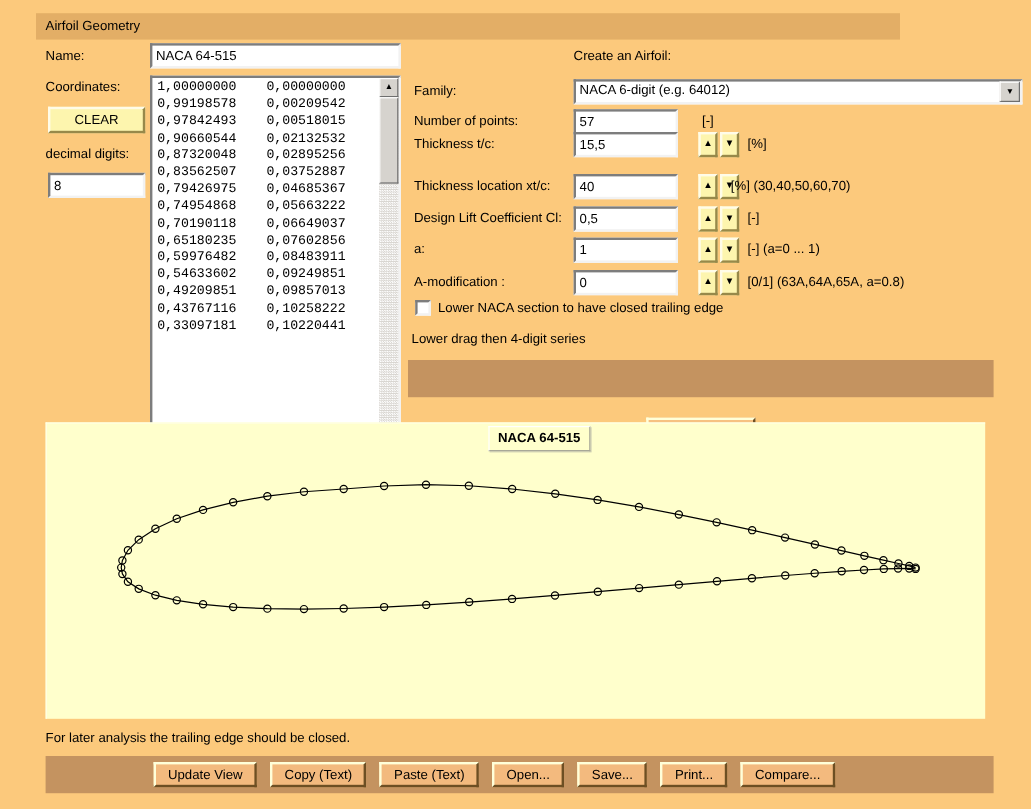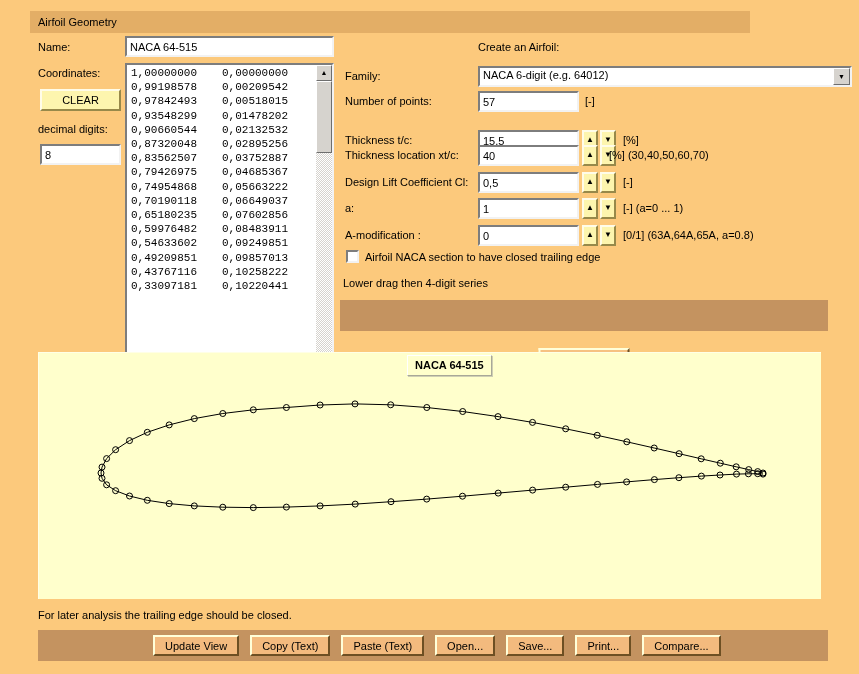--- a/index.html
+++ b/index.html
@@ -33,21 +33,21 @@
   .sb-thumb-h{position:absolute;left:16px;top:0;height:16px;width:118px;background:#d6d3ce;
               border:1px solid;border-color:#fff #6e6e6e #6e6e6e #fff;box-sizing:border-box;}
   .clear-btn{position:absolute;left:40px;top:89px;width:81px;height:22px;background:#fdf5ae;
              border:2px solid;border-color:#fffce8 #97894a #97894a #fffce8;
              font:11px "Liberation Sans",sans-serif;color:#000;}
   .checkbox{position:absolute;width:13px;height:13px;background:#fff;border:2px solid;
             border-color:#7d7d7d #f2f2f2 #f2f2f2 #7d7d7d;box-sizing:border-box;}
   
   .form-row{position:absolute;left:345px;height:22px;width:514px;}
   .row-label{position:absolute;left:0;top:4px;white-space:nowrap;}
-  .row-input{left:133px;top:0;width:101px;}
+  .row-input{left:133px;top:0;width:87px;}
   .combo{position:absolute;left:133px;top:0;width:374px;height:21px;background:#fff;border:2px solid;
          border-color:#7d7d7d #f2f2f2 #f2f2f2 #7d7d7d;box-sizing:border-box;}
   .combo-val{position:absolute;left:3px;top:1px;white-space:nowrap;}
   .combo-btn{position:absolute;right:0;top:0;width:17px;height:17px;background:#d6d3ce;border:1px solid;
              border-color:#fff #6e6e6e #6e6e6e #fff;box-sizing:border-box;font-size:7px;
              text-align:center;line-height:15px;}
   .spin{position:absolute;top:0;width:16px;height:21px;background:#fdf5ae;border:2px solid;
         border-color:#fffce8 #97894a #97894a #fffce8;box-sizing:border-box;font-size:8px;
         line-height:16px;text-align:center;color:#000;}
   .spin.up{left:237px}.spin.down{left:255px}
@@ -56,21 +56,21 @@
   .create-btn{position:absolute;left:50%;transform:translateX(-50%);top:4px;height:23px;padding:0 12px;
               background:#f6c181;border:2px solid;border-color:#ffffd9 #6d4f23 #6d4f23 #ffffd9;
               color:#8b1a1a;font:11px "Liberation Sans",sans-serif;margin-top:44px;}
   .plot{position:absolute;left:38px;top:352px;width:782px;height:246px;background:#ffffcc;
         border-top:1px solid #ffffe6;border-left:1px solid #ffffe6;}
   .plot-svg{position:absolute;left:0;top:0;}
   .plot-title{position:absolute;left:368px;top:2px;height:19px;line-height:19px;padding:0 7px;
               font-weight:bold;font-size:11px;background:#ffffcc;border:1px solid #a8a898;
               border-top-color:#fff;border-left-color:#fff;box-shadow:1px 1px 0 #cfcfb4;}
   .toolbar{left:38px;top:630px;width:790px;height:31px;display:flex;align-items:center;
-           padding-left:115px;gap:11px;box-sizing:border-box;}
+           padding-left:90px;gap:11px;box-sizing:border-box;}
   .bar-btn{height:21px;padding:0 10px;background:#f3ba7e;border:2px solid;
            border-color:#ffffd9 #6d4f23 #6d4f23 #ffffd9;font:11px "Liberation Sans",sans-serif;
            color:#000;white-space:nowrap;}
 </style>
 </head>
 <body>
 
 <div id="app">
 
   <div class="titlebar">
@@ -80,21 +80,20 @@
   <span class="lbl" style="left:38px;top:41px">Name:</span>
   <input class="txt" style="left: 125px; top: 36px; width: 209px;" value="NACA 64-515">
 
   <span class="lbl" style="left:38px;top:67px">Coordinates:</span>
 
   <div class="listbox">
     <div class="lb-rows">
         <div class="lb-row"><span>1,00000000</span><span>0,00000000</span></div>
         <div class="lb-row"><span>0,99198578</span><span>0,00209542</span></div>
         <div class="lb-row"><span>0,97842493</span><span>0,00518015</span></div>
-        <div class="lb-row"><span>0,93548299</span><span>0,01478202</span></div>
         <div class="lb-row"><span>0,90660544</span><span>0,02132532</span></div>
         <div class="lb-row"><span>0,87320048</span><span>0,02895256</span></div>
         <div class="lb-row"><span>0,83562507</span><span>0,03752887</span></div>
         <div class="lb-row"><span>0,79426975</span><span>0,04685367</span></div>
         <div class="lb-row"><span>0,74954868</span><span>0,05663222</span></div>
         <div class="lb-row"><span>0,70190118</span><span>0,06649037</span></div>
         <div class="lb-row"><span>0,65180235</span><span>0,07602856</span></div>
         <div class="lb-row"><span>0,59976482</span><span>0,08483911</span></div>
         <div class="lb-row"><span>0,54633602</span><span>0,09249851</span></div>
         <div class="lb-row"><span>0,49209851</span><span>0,09857013</span></div>
@@ -125,21 +124,21 @@
         <div class="combo">
           <span class="combo-val">NACA 6-digit (e.g. 64012)</span>
           <span class="combo-btn">▼</span>
         </div>
       </div>
       <div class="form-row" style="top: 91px;">
         <span class="row-label">Number of points:</span>
         <input class="txt row-input" value="57" style="">
         <span class="row-suffix" style="left: 240px;">[-]</span>
       </div>
-      <div class="form-row" style="top: 130px;">
+      <div class="form-row" style="top: 110px;">
         <span class="row-label">Thickness  t/c:</span>
         <input class="txt row-input" value="15,5" style="">
         <span class="spin up">▲</span>
         <span class="spin down">▼</span>
         <span class="row-suffix" style="left: 278px;">[%]</span>
       </div>
       <div class="form-row" style="top: 145px;">
         <span class="row-label">Thickness location  xt/c:</span>
         <input class="txt row-input" value="40" style="">
         <span class="spin up">▲</span>
@@ -163,21 +162,21 @@
       <div class="form-row" style="top: 225px;">
         <span class="row-label">A-modification  :</span>
         <input class="txt row-input" value="0" style="">
         <span class="spin up">▲</span>
         <span class="spin down">▼</span>
         <span class="row-suffix" style="left: 278px;">[0/1]  (63A,64A,65A, a=0.8)</span>
       </div>
     </div>
 
   <span class="checkbox" style="left:346px;top:250px"></span>
-  <span class="lbl" style="left:365px;top:251px">Airfoil NACA section to have closed trailing edge</span>
+  <span class="lbl" style="left:365px;top:251px">Lower NACA section to have closed trailing edge</span>
 
   <span class="lbl" style="left:343px;top:277px">Lower drag then 4-digit series</span>
 
   <div class="band" style="left:340px;top:300px;width:488px;height:31px">
     <button class="create-btn">Create Airfoil</button>
   </div>
 
   <div class="plot">
     <svg class="plot-svg" width="782" height="246" viewBox="0 0 782 246">
         <polyline points="724.0,120.0 718.7,118.6 709.7,116.6 697.2,113.8 681.3,110.2 662.2,105.8 640.1,100.7 615.2,95.0 587.8,88.8 558.2,82.3 526.7,75.8 493.5,69.4 459.0,63.6 423.7,58.5 387.8,54.5 351.7,51.8 316.0,50.9 281.1,52.0 247.4,54.5 214.3,56.8 183.8,60.5 155.3,65.6 130.2,71.9 108.3,79.3 90.5,87.6 76.6,96.7 67.6,105.6 63.0,114.1 62.0,120.0 63.0,125.3 67.6,131.8 76.6,137.7 90.5,143.0 108.3,147.3 130.2,150.6 155.3,152.9 183.8,154.2 214.3,154.6 247.4,154.1 281.1,152.9 316.2,151.1 352.0,148.7 387.7,146.1 423.5,143.2 459.2,140.1 493.6,137.1 526.7,134.2 558.5,131.4 587.6,128.9 615.4,126.6 639.9,124.7 662.4,123.1 681.0,122.0 697.5,121.1 709.4,120.8 718.7,120.7 724.0,121.1" fill="none" stroke="#000000" stroke-width="1"></polyline>

